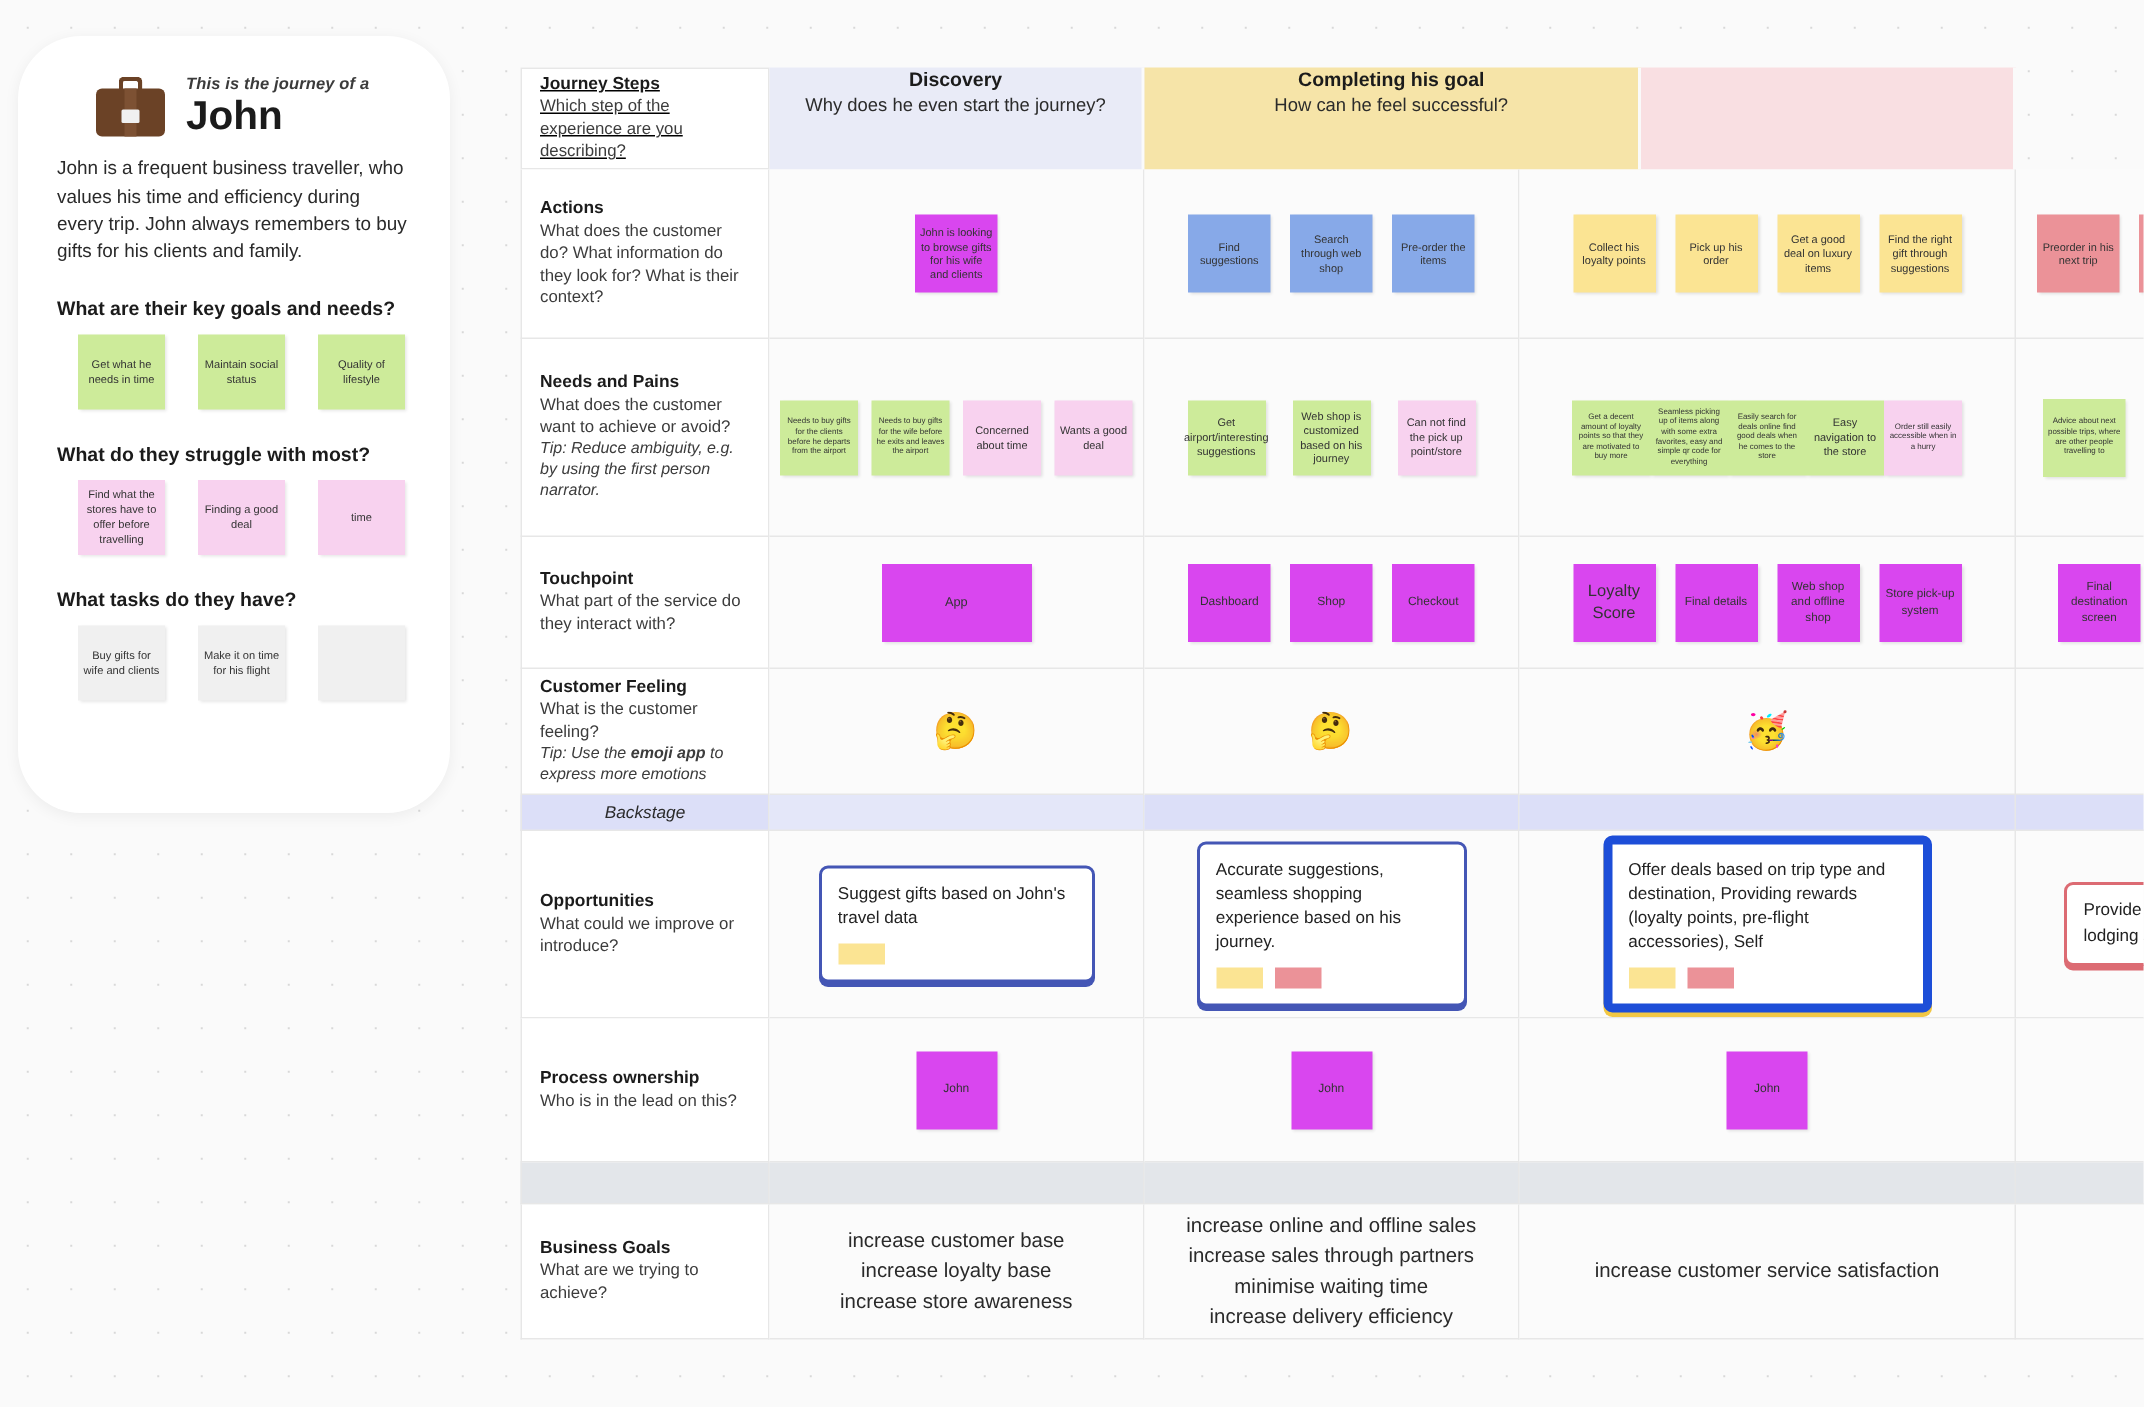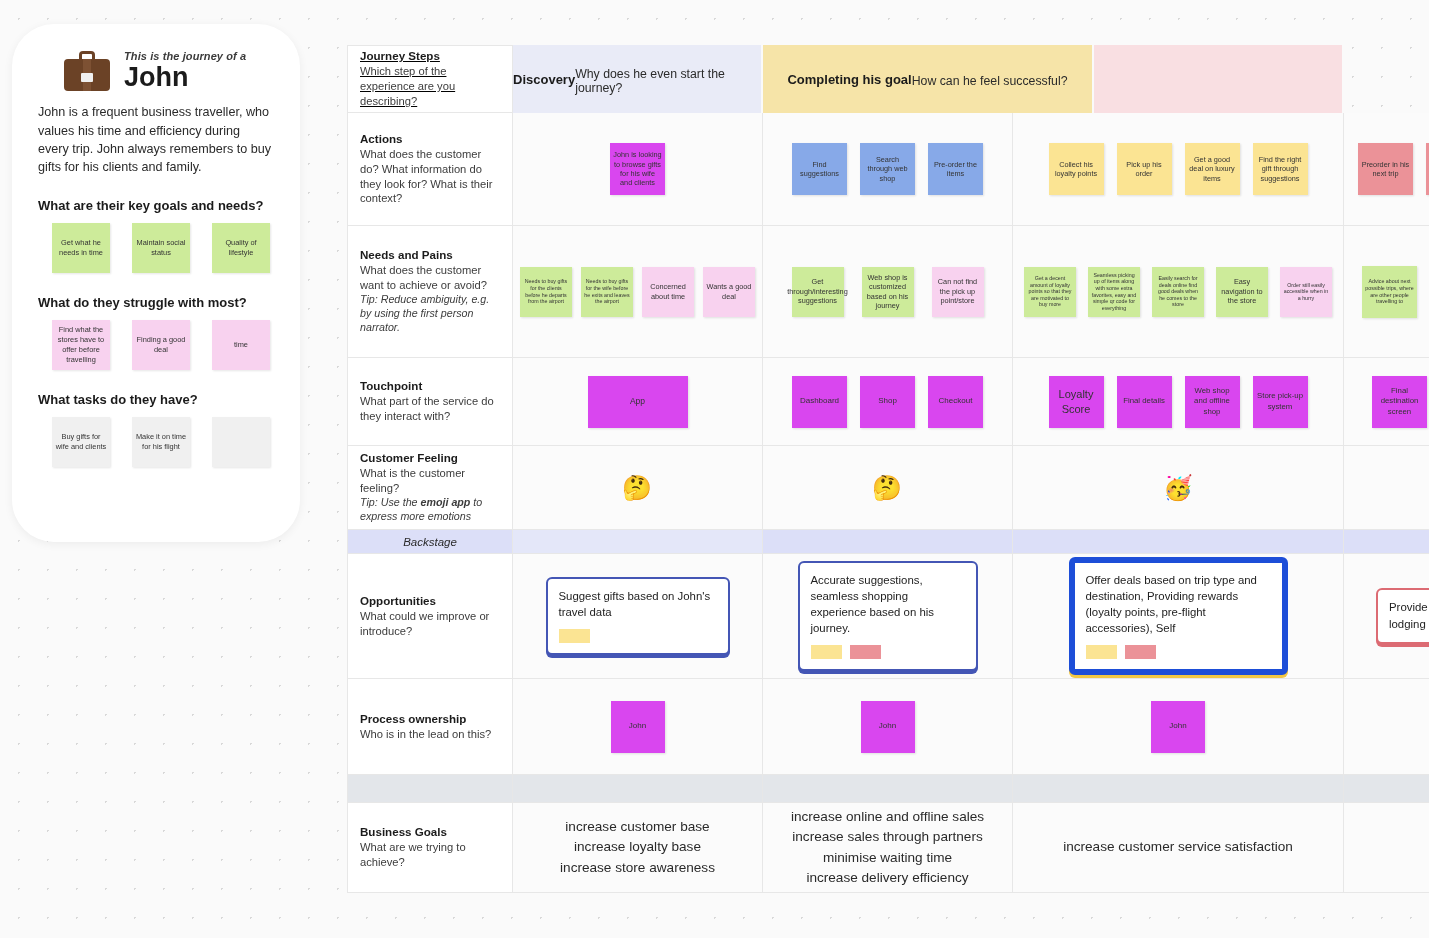--- a/index.html
+++ b/index.html
@@ -65,21 +65,21 @@
   }
   .lab-title { font-size: 11.6px; font-weight: 700; color: #1b1b1b; margin-bottom: 2px; }
   .lab-sub { font-size: 11.2px; color: #3c3c3c; line-height: 1.33; }
   .lab-tip { font-size: 10.7px; color: #3c3c3c; font-style: italic; line-height: 1.3; }
   .lab-tip b { font-style: italic; }
   .col { flex: none; border-right: 1px solid #e7e7e7; border-bottom: 1px solid #e7e7e7; background: #fbfbfb; position: relative; }
   .c1 { width: 250px; } .c2 { width: 250px; } .c3 { width: 331px; } .c4 { width: 250px; }
 
   
   .hdrrow .labelcell { border-top: 1px solid #e7e7e7; height: 68px; text-decoration: underline; }
-  .hdr { height: 68px; display: flex; flex-direction: row; align-items: center; justify-content: center; border-bottom: none; border-right: 2px solid #fafafa; }
+  .hdr { height: 68px; display: flex; flex-direction: column; align-items: center; border-bottom: none; border-right: 2px solid #fafafa; }
   .hdr-t { font-size: 13px; font-weight: 700; color: #1b1b1b; }
   .hdr-s { font-size: 12.3px; color: #2b2b2b; margin-top: 3px; }
   .h1 { background: #e9ebf7; } .h2 { background: #d5daf6; } .h3 { background: #f6e4a8; } .h4 { background: #f9dfe2; }
 
   .cellpad { height: 100%; display: flex; align-items: center; padding: 0 14px; gap: 13px; }
   .cellpad.center { justify-content: center; }
 
   .snote {
     width: 52px; height: 50px; flex: none;
     display: flex; align-items: center; justify-content: center; text-align: center;
@@ -218,27 +218,27 @@
       <div class="col c1">
         <div class="cellpad center" style="gap:9px">
           <div class="snote lgreen tiny">Needs to buy gifts for the clients before he departs from the airport</div>
           <div class="snote lgreen tiny">Needs to buy gifts for the wife before he exits and leaves the airport</div>
           <div class="snote lpink">Concerned about time</div>
           <div class="snote lpink">Wants a good deal</div>
         </div>
       </div>
       <div class="col c2">
         <div class="cellpad center" style="gap:18px">
-          <div class="snote lgreen">Get through/interesting suggestions</div>
+          <div class="snote lgreen">Get airport/interesting suggestions</div>
           <div class="snote lgreen">Web shop is customized based on his journey</div>
           <div class="snote lpink">Can not find the pick up point/store</div>
         </div>
       </div>
       <div class="col c3">
-        <div class="cellpad center" style="gap:12px">
+        <div class="cellpad center" style="gap:0">
           <div class="snote lgreen tiny">Get a decent amount of loyalty points so that they are motivated to buy more</div>
           <div class="snote lgreen tiny">Seamless picking up of items along with some extra favorites, easy and simple qr code for everything</div>
           <div class="snote lgreen tiny">Easily search for deals online find good deals when he comes to the store</div>
           <div class="snote lgreen">Easy navigation to the store</div>
           <div class="snote lpink tiny">Order still easily accessible when in a hurry</div>
         </div>
       </div>
       <div class="col c4">
         <div class="cellpad" style="padding-left:18px">
           <div class="snote w lgreen tiny">Advice about next possible trips, where are other people travelling to</div>

